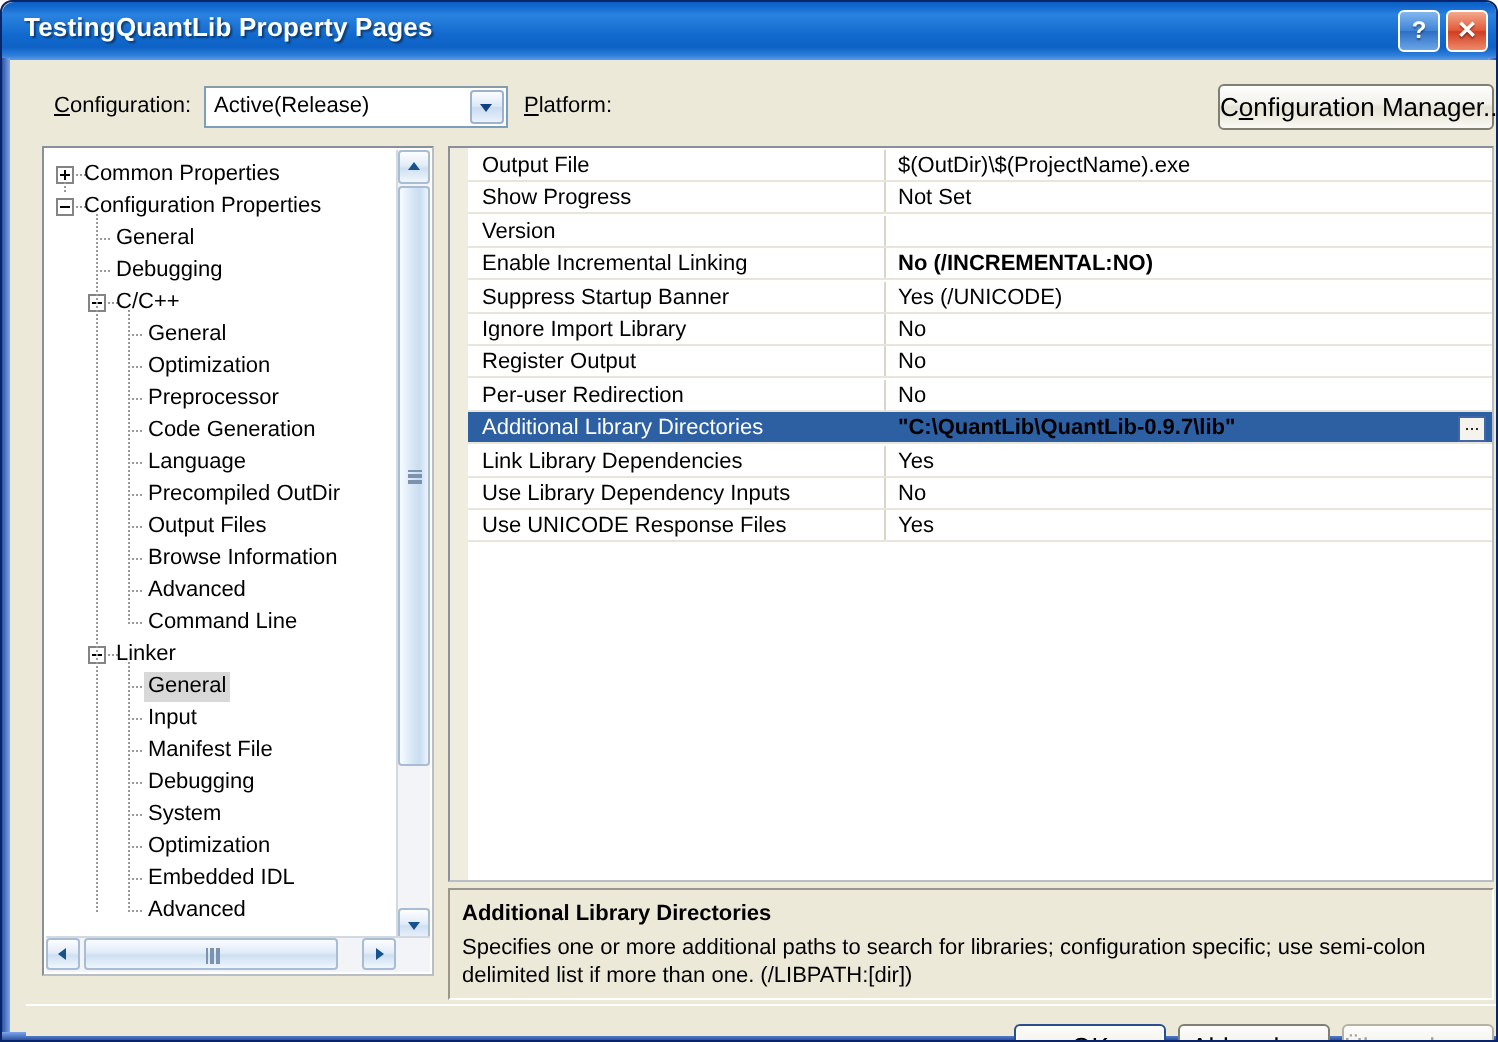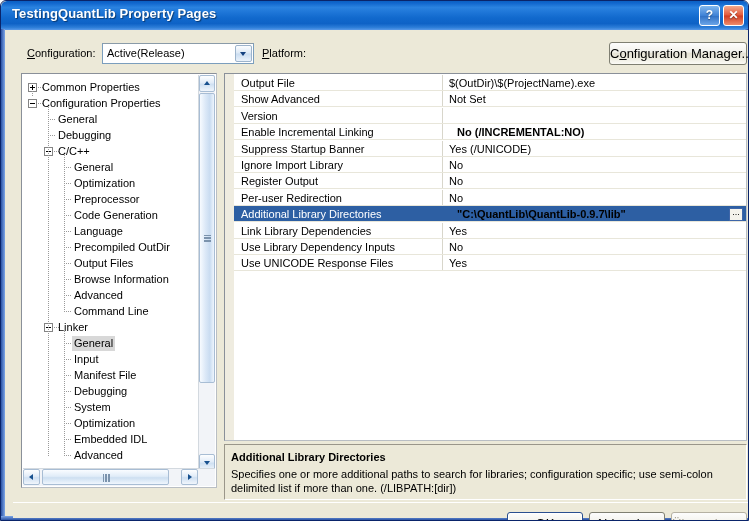--- a/index.html
+++ b/index.html
@@ -341,21 +341,21 @@
     width: 1px; height: 15px;
     background: #d8d6cb;
   }
   .grow .gval {
     position: absolute;
     left: 215px; top: 2px;
     font-size: 11px;
     color: #000000;
     white-space: nowrap;
   }
-  .grow .gval.bold { font-weight: bold; margin-left: 8px; }
+  .grow .gval.bold { font-weight: bold; }
   .grow.selected { background: #2d5fa3; }
   .grow.selected .gname { color: #ffffff; }
   .grow.selected .gsplit { background: #2d5fa3; }
   .grow.selected .gval { color: #000000; font-weight: bold; }
   #ellipsis-btn {
     position: absolute;
     right: 3px; top: 1.5px;
     width: 14px; height: 13px;
     box-sizing: border-box;
     background: #f4f3ec;
@@ -528,21 +528,21 @@
 
     <div id="grid-panel">
       <div id="grid-margin"></div>
       <div id="grid-rows">
           <div class="grow" style="top: 1px;">
             <span class="gname">Output File</span>
             <span class="gsplit"></span>
             <span class="gval">$(OutDir)\$(ProjectName).exe</span>
           </div>
           <div class="grow" style="top: 17.4px;">
-            <span class="gname">Show Advanced</span>
+            <span class="gname">Show Progress</span>
             <span class="gsplit"></span>
             <span class="gval">Not Set</span>
           </div>
           <div class="grow" style="top: 33.8px;">
             <span class="gname">Version</span>
             <span class="gsplit"></span>
             <span class="gval"></span>
           </div>
           <div class="grow" style="top: 50.2px;">
             <span class="gname">Enable Incremental Linking</span>

